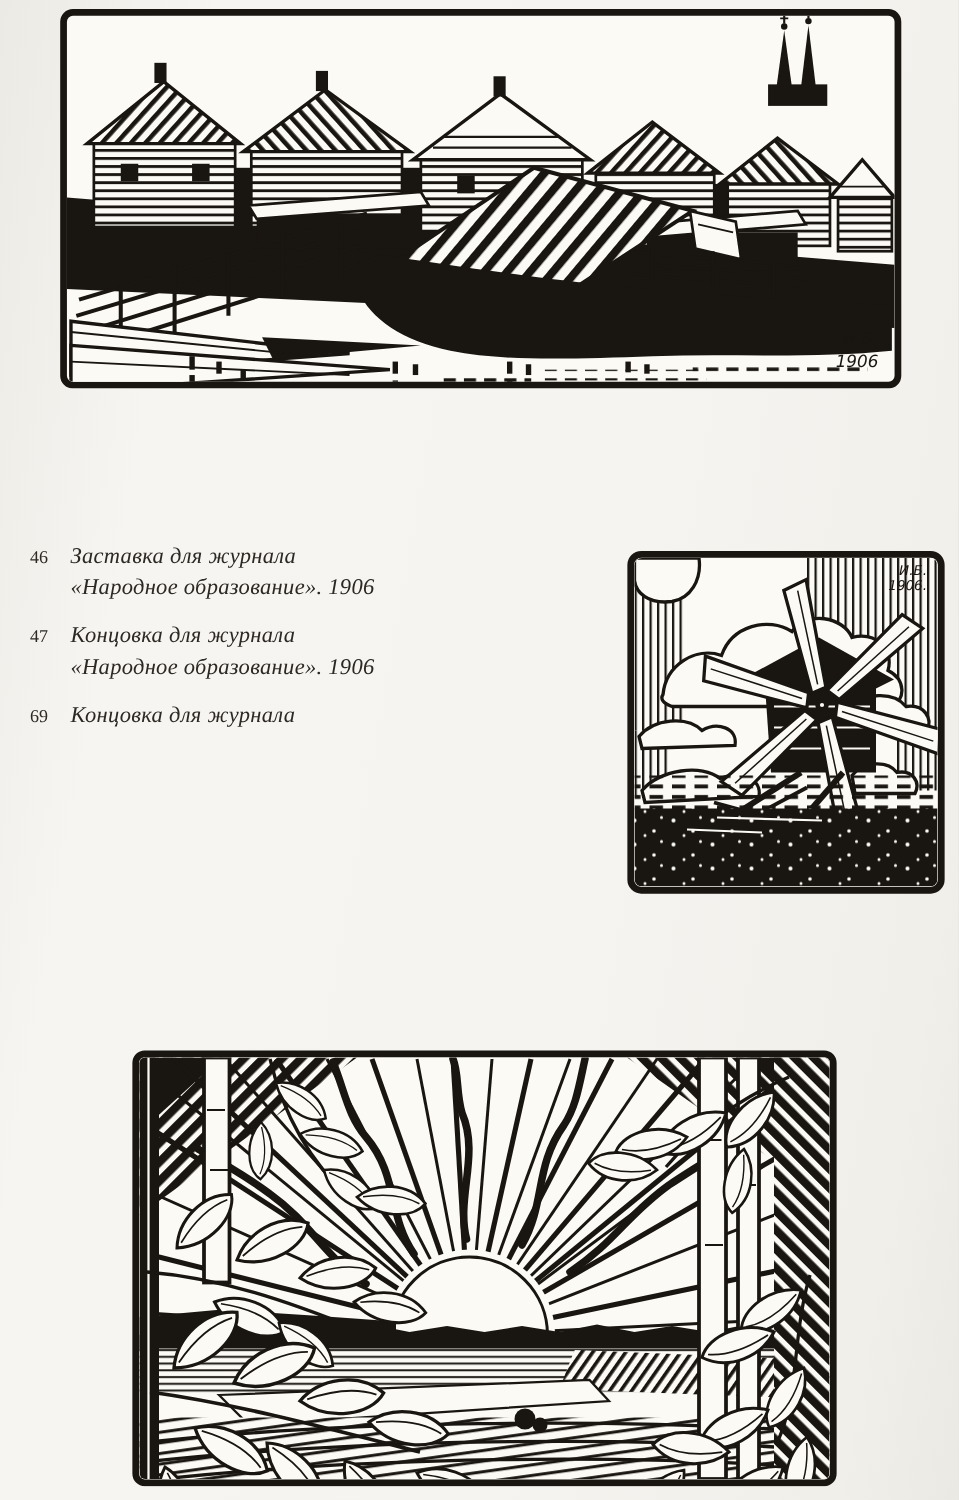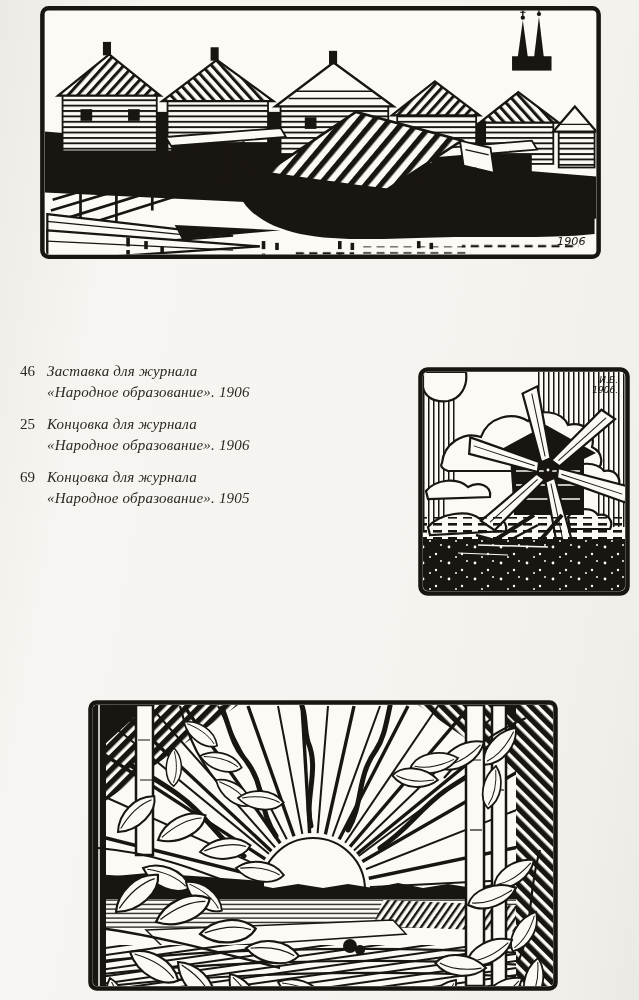--- a/index.html
+++ b/index.html
@@ -12,21 +12,21 @@
     position:relative;width:639px;height:1000px;overflow:hidden;
     background:linear-gradient(100deg,#eceae5 0%,#f6f5f1 18%,#f5f4f0 60%,#f1efea 90%,#ebe9e4 100%);
   }
   .illus{position:absolute;margin:0;padding:0;}
   .illus svg{display:block;width:100%;height:100%;}
   .illus-village{left:8px;top:6px;width:625px;height:253px;}
   .illus-windmill{left:418px;top:367px;width:212px;height:229px;}
   .illus-sunrise{left:88px;top:700px;width:470px;height:291px;}
   .captions{position:absolute;left:20px;top:361px;width:340px;color:#2c2823;}
   .caption-item{display:flex;margin-bottom:11px;}
-  .caption-item .num{flex:0 0 27px;font-size:15px;line-height:21px;}
+  .caption-item .num{flex:0 0 27px;font-size:12px;line-height:21px;}
   .caption-item .txt{font-size:15px;line-height:21px;letter-spacing:.2px;font-style:italic;}
   .sig{font-family:"DejaVu Sans",sans-serif;font-style:italic;fill:#191511;}
 </style>
 </head>
 <body>
 
 <div class="page">
 
   <figure class="illus illus-village">
     <svg viewBox="0 0 625 282">
@@ -179,31 +179,30 @@
 
   <div class="captions">
     <div class="caption-item">
       <span class="num">46</span>
       <span class="txt">
         <span>Заставка для журнала</span><br>
         <span>«Народное образование». 1906</span>
       </span>
     </div>
     <div class="caption-item">
-      <span class="num">25</span>
+      <span class="num">47</span>
       <span class="txt">
         <span>Концовка для журнала</span><br>
         <span>«Народное образование». 1906</span>
       </span>
     </div>
     <div class="caption-item">
       <span class="num">69</span>
       <span class="txt">
         <span>Концовка для журнала</span><br>
-        <span>«Народное образование». 1905</span>
       </span>
     </div>
   </div>
 
   <figure class="illus illus-windmill">
     <svg viewBox="0 0 212 229">
       <defs>
         <pattern id="w-vert" width="5" height="5" patternUnits="userSpaceOnUse">
           <rect width="5" height="5" fill="#fbfaf5"></rect>
             <rect width="1.5" height="5" fill="#191511"></rect>

